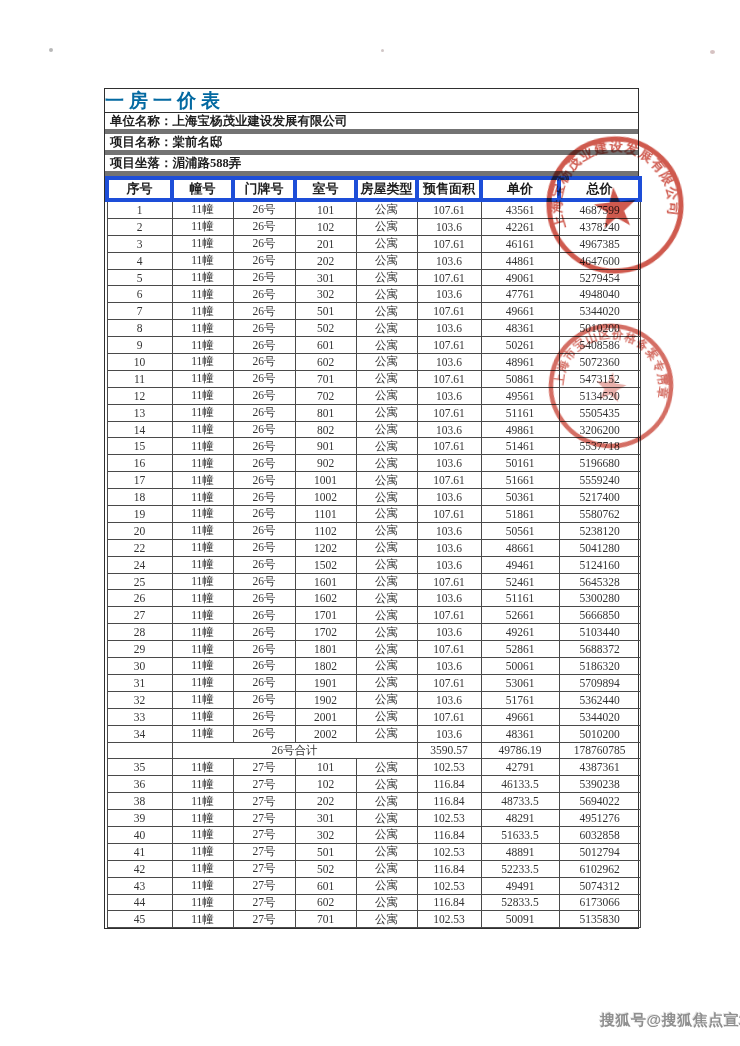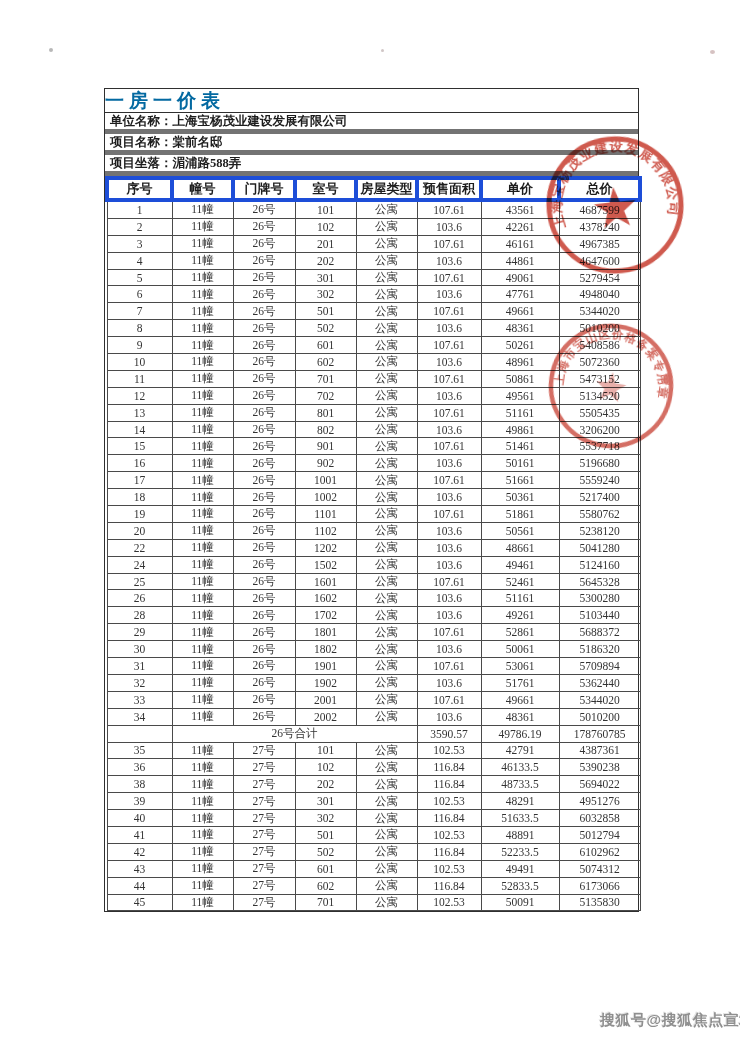--- a/index.html
+++ b/index.html
@@ -344,20 +344,30 @@
           <td>26</td>
           <td>11幢</td>
           <td>26号</td>
           <td>1602</td>
           <td>公寓</td>
           <td>103.6</td>
           <td>51161</td>
           <td>5300280</td>
         </tr>
         <tr>
+          <td>27</td>
+          <td>11幢</td>
+          <td>26号</td>
+          <td>1701</td>
+          <td>公寓</td>
+          <td>107.61</td>
+          <td>52661</td>
+          <td>5666850</td>
+        </tr>
+        <tr>
           <td>28</td>
           <td>11幢</td>
           <td>26号</td>
           <td>1702</td>
           <td>公寓</td>
           <td>103.6</td>
           <td>49261</td>
           <td>5103440</td>
         </tr>
         <tr>

